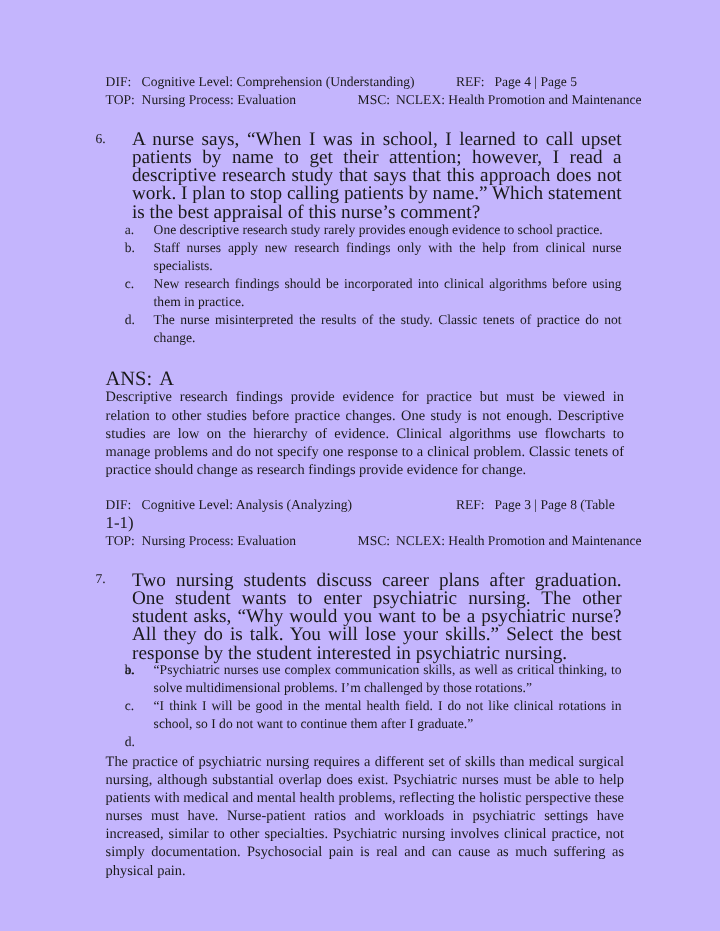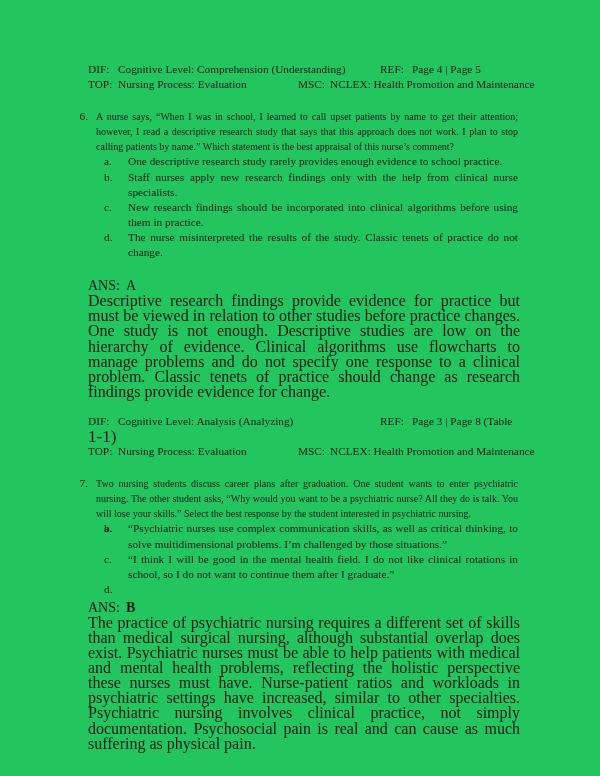--- a/index.html
+++ b/index.html
@@ -16,21 +16,21 @@
     overflow: hidden;
     position: relative;
   }
 
   .page {
     position: absolute;
     left: 0;
     top: 0;
     width: 600px;
     height: 776px;
-    background: #22c55e;
+    background: #c4b5fd;
   }
 
   .content {
     position: absolute;
     left: 70px;
     top: 62px;
     width: 448px;
   }
 
   
@@ -52,41 +52,41 @@
     display: inline-block;
   }
   .meta-val.dif-val { width: 262px; }
   .meta-val.top-val { width: 180px; }
   .meta-label2 {
     display: inline-block;
     width: 32px;
   }
   .meta-wrap-line {
     display: block;
-    font-size: 17px;
+    font-size: 14px;
     line-height: 15.1px;
   }
 
   
   .question {
     position: relative;
     margin-left: 0;
   }
   .q-number {
     position: absolute;
     left: 0px;
     top: 0px;
     width: 18px;
     text-align: right;
     font-size: 11.3px;
     line-height: 15.1px;
   }
   .q-stem {
-    margin-left: 26px;
-    font-size: 10px;
+    margin-left: 40px;
+    font-size: 16px;
     line-height: 15.1px;
     text-align: justify;
     text-justify: inter-word;
   }
 
   
   .options {
     margin-left: 26px;
     margin-top: 0px;
   }
@@ -108,29 +108,29 @@
     line-height: 15.1px;
   }
 
   
   .answer-block {
     margin-left: 18px;
     margin-top: 15px;
     width: 432px;
   }
   .ans-head {
-    font-size: 14px;
+    font-size: 17px;
     line-height: 15.1px;
     margin-top: 18px;
   }
   .ans-label { display: inline-block; }
   .ans-value { display: inline-block; margin-left: 6px; font-weight: 700; }
   .ans-value.plain { font-weight: 400; }
   .ans-body {
-    font-size: 16px;
+    font-size: 12px;
     line-height: 15.1px;
     text-align: justify;
     text-justify: inter-word;
   }
   .gap-md { height: 15px; }
   .gap-lg { height: 17px; }
 </style>
 </head>
 <body>
 
@@ -196,33 +196,30 @@
     <div class="question">
       <span class="q-number">7.</span>
       <div class="q-stem">Two nursing students discuss career plans after graduation. One student wants to enter psychiatric nursing. The other student asks, “Why would you want to be a psychiatric nurse? All they do is talk. You will lose your skills.” Select the best response by the student interested in psychiatric nursing.</div>
 
       <div class="options">
         <div class="option">
           <span class="opt-letter">a.</span>
         </div>
         <div class="option">
           <span class="opt-letter">b.</span>
-          <span>“Psychiatric nurses use complex communication skills, as well as critical thinking, to solve multidimensional problems. I’m challenged by those situations.”</span>
+          <span>“Psychiatric nurses use complex communication skills, as well as critical thinking, to solve multidimensional problems. I’m challenged by those rotations.”</span>
         </div>
         <div class="option">
           <span class="opt-letter">c.</span>
           <span>“I think I will be good in the mental health field. I do not like clinical rotations in school, so I do not want to continue them after I graduate.”</span>
         </div>
         <div class="option">
           <span class="opt-letter">d.</span>
         </div>
       </div>
     </div>
 
     <div class="answer-block">
-      <div class="ans-head">
-        <span class="ans-label">ANS:</span><span class="ans-value">B</span>
-      </div>
       <div class="ans-body">The practice of psychiatric nursing requires a different set of skills than medical surgical nursing, although substantial overlap does exist. Psychiatric nurses must be able to help patients with medical and mental health problems, reflecting the holistic perspective these nurses must have. Nurse-patient ratios and workloads in psychiatric settings have increased, similar to other specialties. Psychiatric nursing involves clinical practice, not simply documentation. Psychosocial pain is real and can cause as much suffering as physical pain.</div>
     </div>
 
   </div>
 </div>
 
 </body></html>

